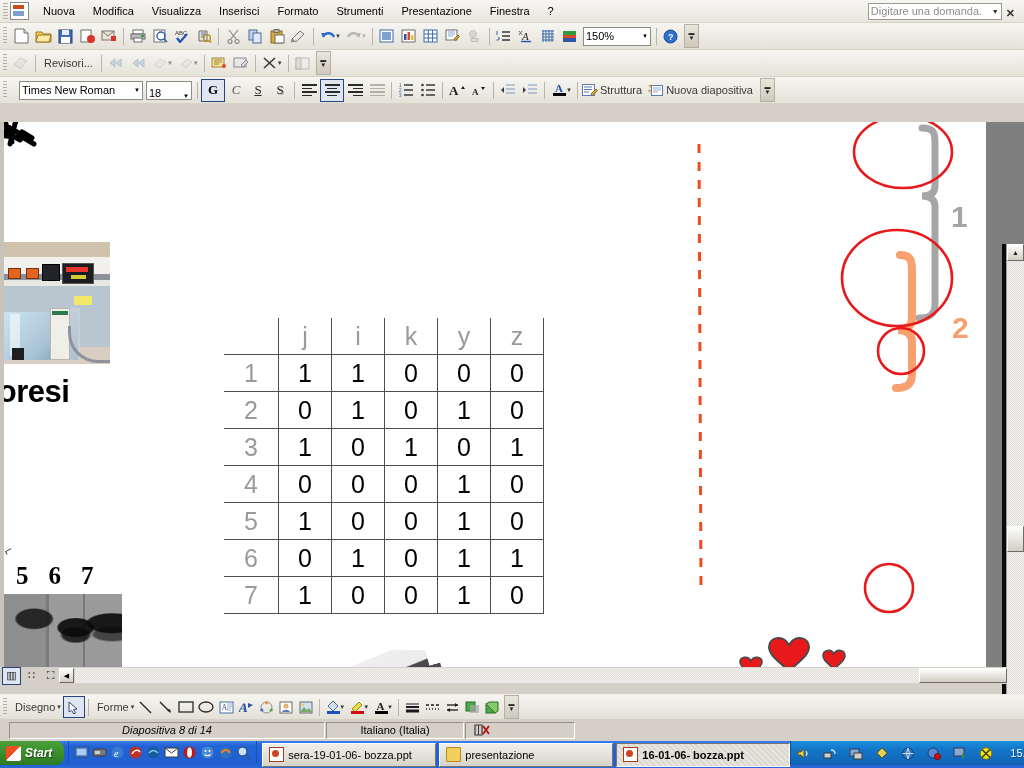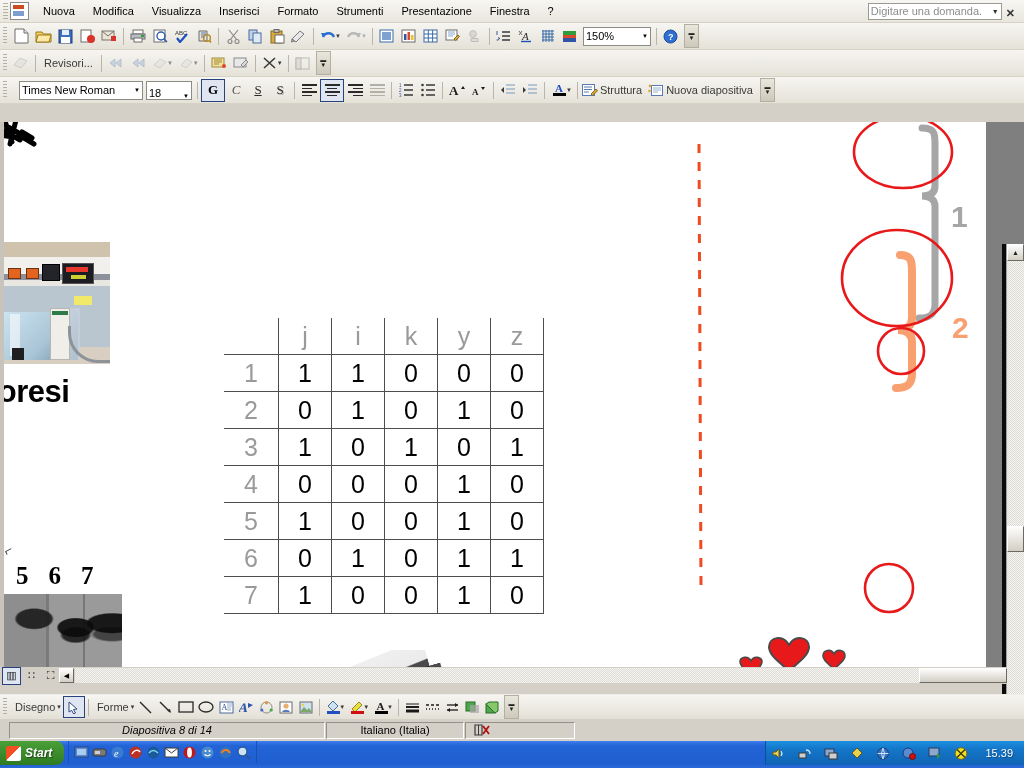--- a/index.html
+++ b/index.html
@@ -1108,20 +1108,34 @@
             <path d="M3.5 8c2-4 7-4 8 0" fill="none" stroke="#f08020" stroke-width="2"></path>
           </svg>
       </div>
       <div class="qi">
         <svg width="15" height="15" viewBox="0 0 15 15">
             <circle cx="6.5" cy="6.5" r="4.5" fill="#cfe2f2" stroke="#2a5a9a" stroke-width="1.4"></circle>
             <path d="M10 10l4 4" stroke="#2a5a9a" stroke-width="2"></path>
           </svg>
       </div>
     </div>
+    <div class="tasks">
+      <div class="task">
+        <span class="task-ico"></span>
+        <span>sera-19-01-06- bozza.ppt</span>
+      </div>
+      <div class="task">
+        <span class="task-ico folder"></span>
+        <span>presentazione</span>
+      </div>
+      <div class="task active">
+        <span class="task-ico"></span>
+        <span>16-01-06- bozza.ppt</span>
+      </div>
+    </div>
     <div class="tray">
       <div class="tray-i">
         <svg width="14" height="13" viewBox="0 0 14 13">
             <path d="M1 5h3l3-3v9l-3-3H1z" fill="#e8d050" stroke="#6a5a10"></path>
             <path d="M9 4q2 2.5 0 5" fill="none" stroke="#cfe2f2" stroke-width="1.2"></path>
           </svg>
       </div>
       <div class="tray-i">
         <svg width="14" height="13" viewBox="0 0 14 13">
             <rect x="1" y="6" width="7" height="5" fill="#cfcfcf" stroke="#3a3a3a"></rect>

